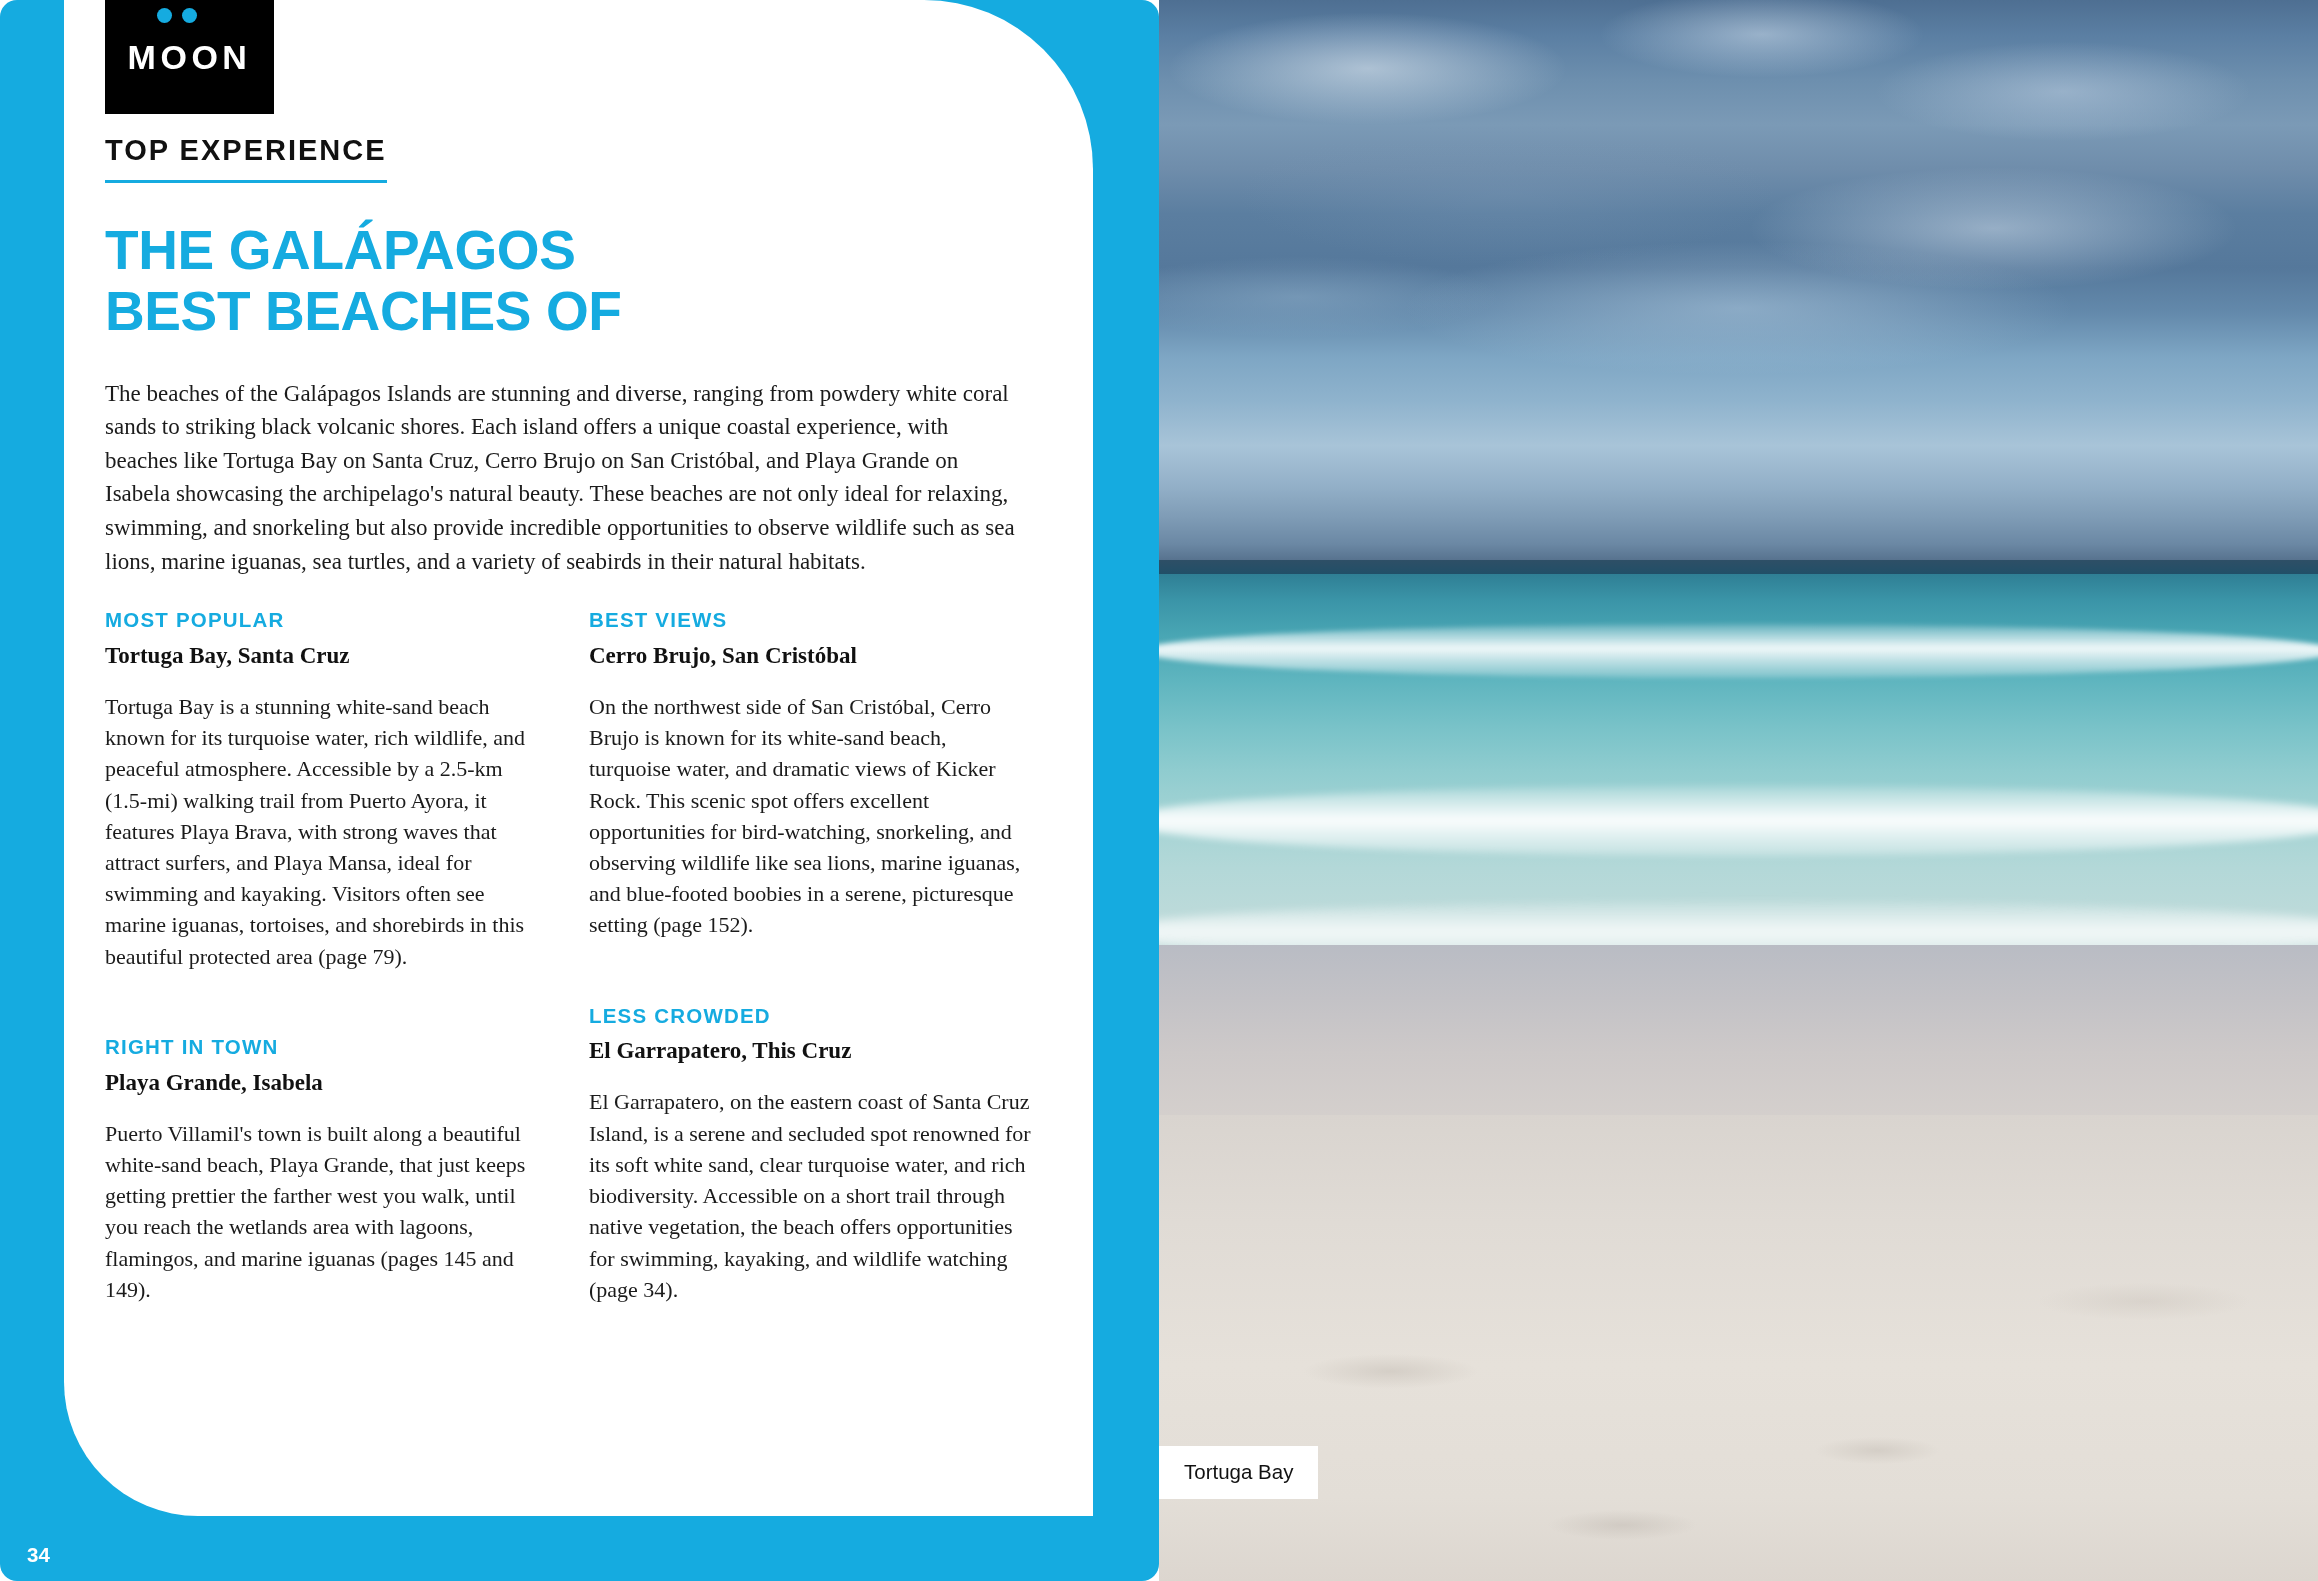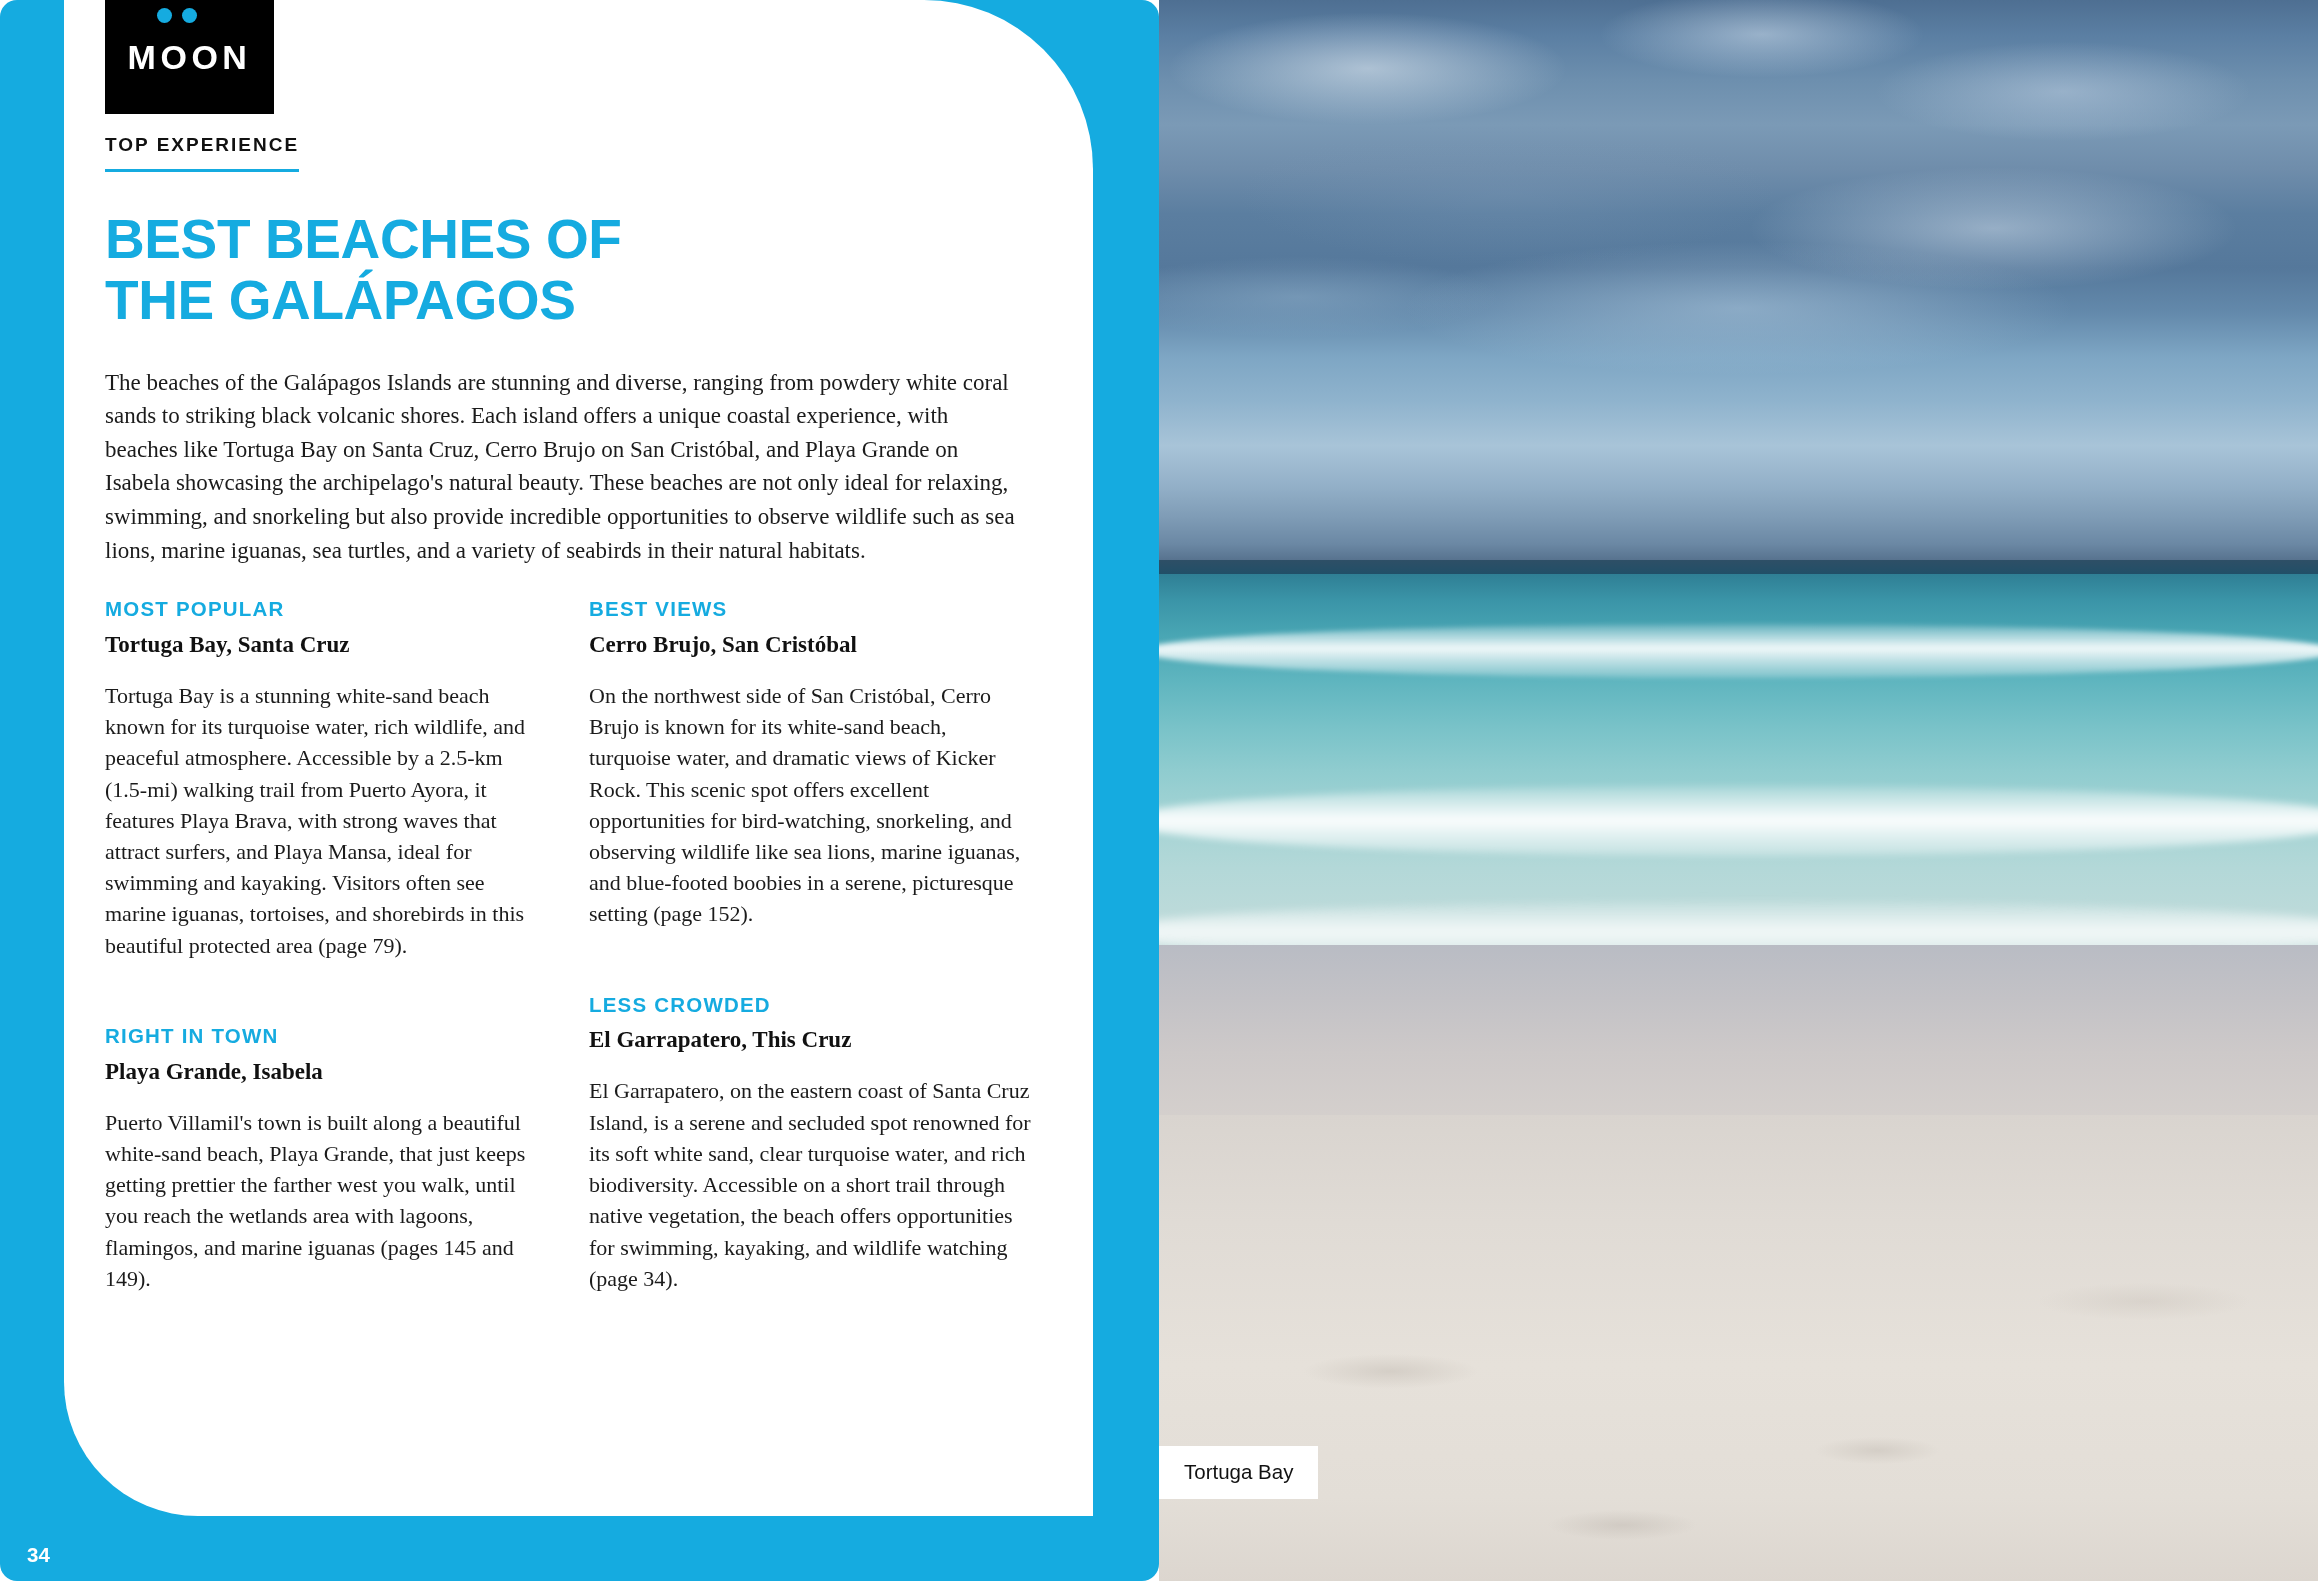--- a/index.html
+++ b/index.html
@@ -75,21 +75,21 @@
 
   .content {
     position: absolute;
     left: 105px;
     top: 134px;
     width: 927px;
   }
   .top-experience {
     font-family: "Liberation Sans", sans-serif;
     font-weight: bold;
-    font-size: 19px;
+    font-size: 29px;
     letter-spacing: 2px;
     color: #111111;
     padding-bottom: 12.5px;
     display: inline-block;
     border-bottom: 3.6px solid #15ABE0;
   }
   .headline {
     margin-top: 37px;
     font-family: "Liberation Sans", sans-serif;
     font-weight: bold;
@@ -258,22 +258,22 @@
       <span class="moon-logo-text">MOON</span>
       <span class="moon-dot d1"></span>
       <span class="moon-dot d2"></span>
     </div>
 
     <div class="content">
 
       <div class="top-experience">TOP EXPERIENCE</div>
 
       <div class="headline">
+        <div>THE GALÁPAGOS</div>
         <div>BEST BEACHES OF</div>
-        <div>THE GALÁPAGOS</div>
       </div>
 
       <p class="intro">The beaches of the Galápagos Islands are stunning and diverse, ranging from powdery white coral sands to striking black volcanic shores. Each island offers a unique coastal experience, with beaches like Tortuga Bay on Santa Cruz, Cerro Brujo on San Cristóbal, and Playa Grande on Isabela showcasing the archipelago's natural beauty. These beaches are not only ideal for relaxing, swimming, and snorkeling but also provide incredible opportunities to observe wildlife such as sea lions, marine iguanas, sea turtles, and a variety of seabirds in their natural habitats.</p>
 
       <div class="columns">
 
         <div class="col">
           <div>
             <div class="kicker">MOST POPULAR</div>
             <div class="sub-title">Tortuga Bay, Santa Cruz</div>

